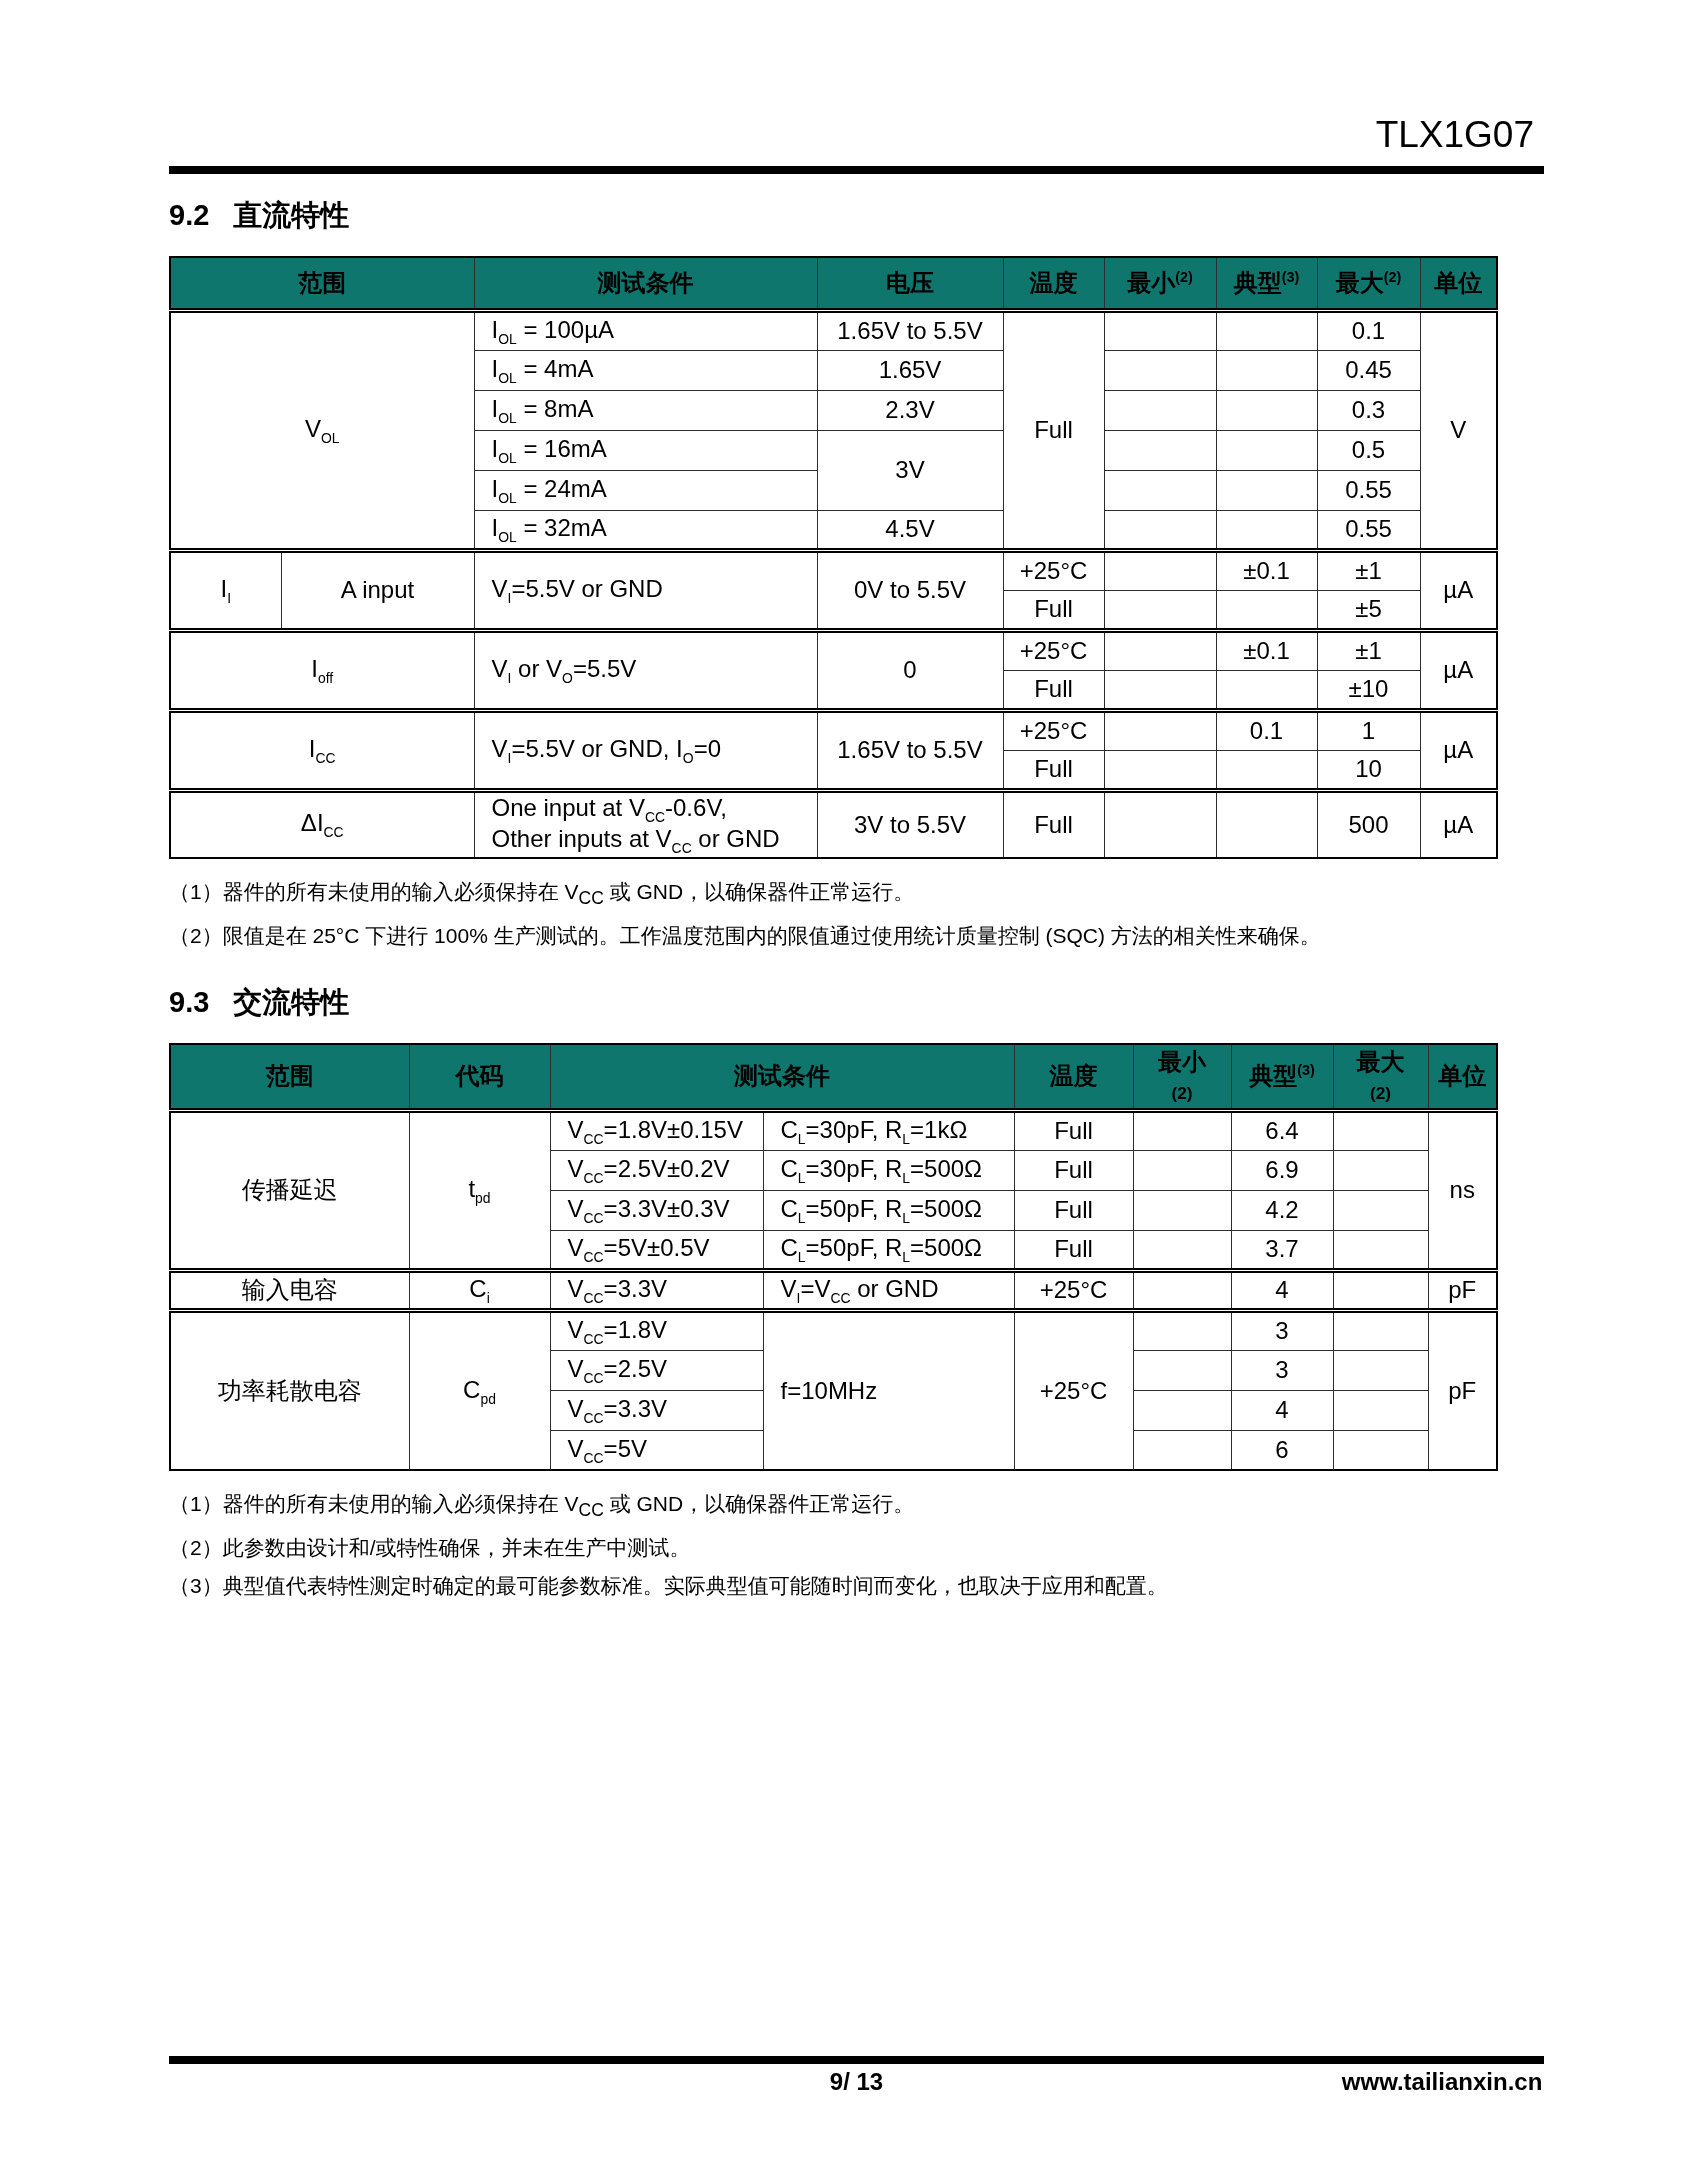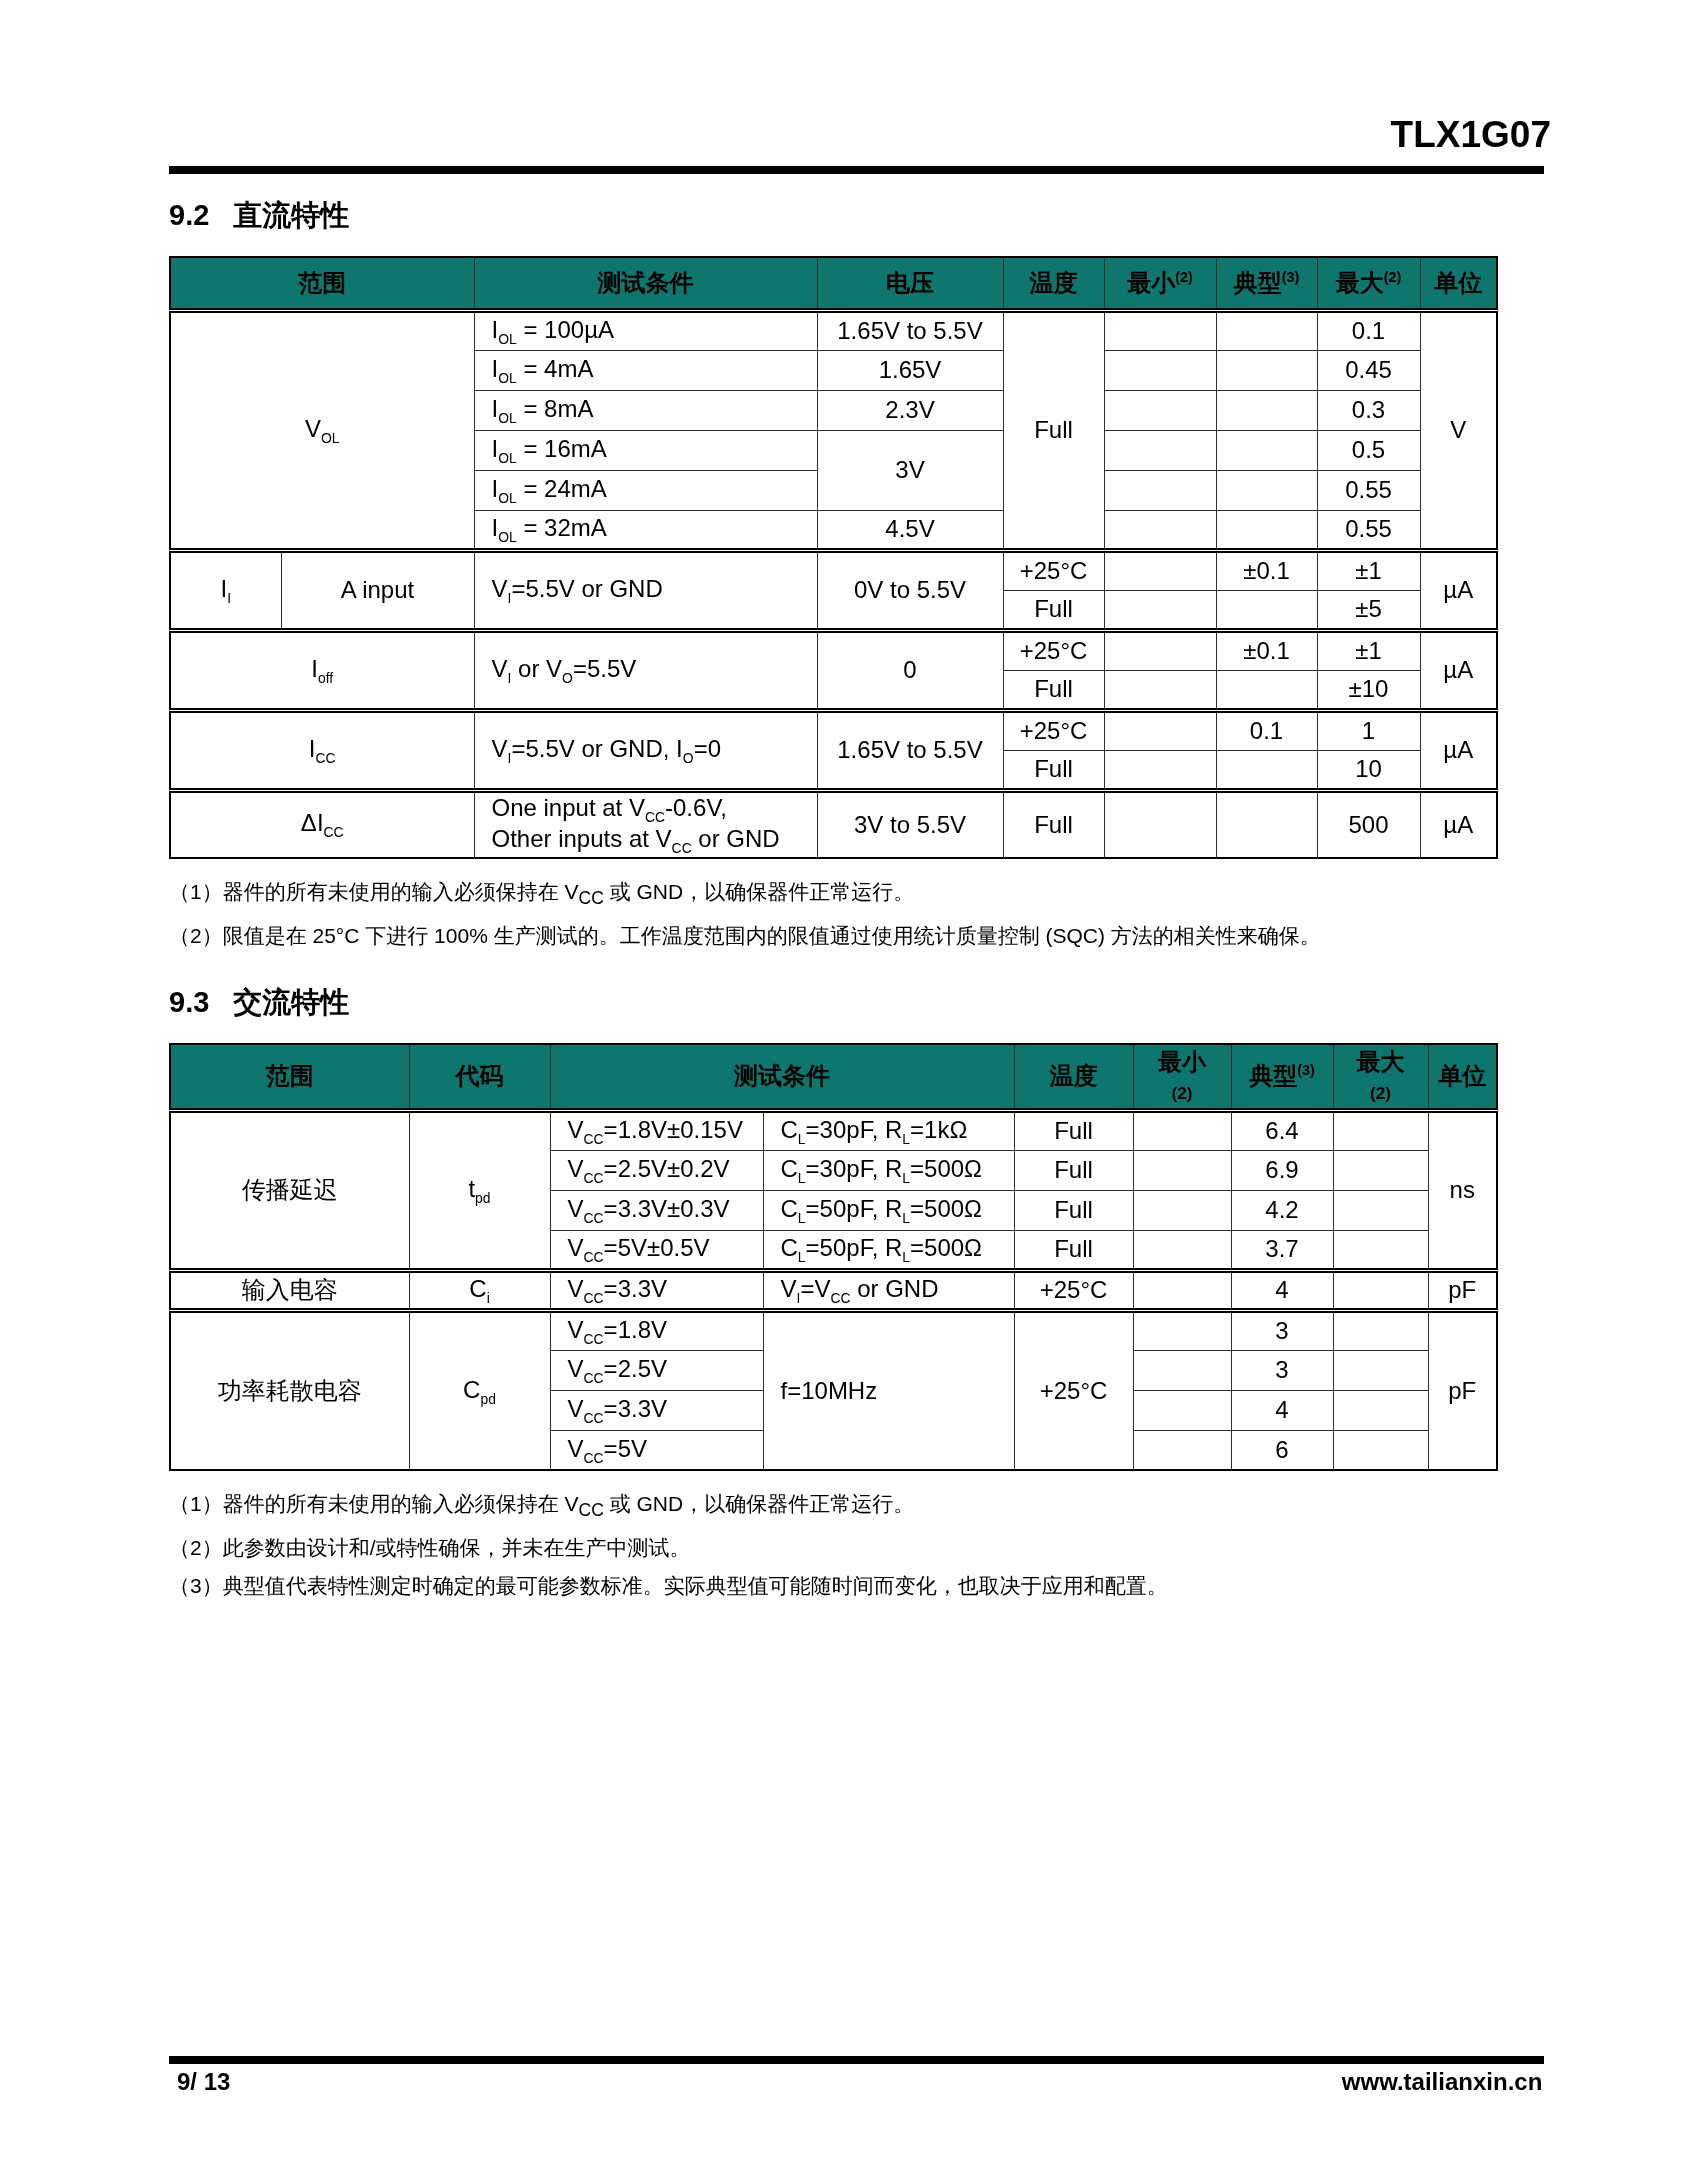--- a/index.html
+++ b/index.html
@@ -1,19 +1,19 @@
 <!DOCTYPE html>
 <html style="font-size:13.6px"><head>
 <meta charset="utf-8">
 <style>
   *{box-sizing:border-box;margin:0;padding:0}
   html,body{margin:0;background:#ffffff}
   .page{position:relative;width:1685px;height:2181px;background:#ffffff;
         font-family:"Liberation Sans","DejaVu Sans",sans-serif;color:#000;overflow:hidden}
-  .doc-title{position:absolute;top:114px;right:134px;font-size:37px;font-weight:bold}
+  .doc-title{position:absolute;top:114px;right:151px;font-size:37px;font-weight:normal}
   .top-rule{position:absolute;left:169px;top:166px;width:1375px;height:7.7px;background:#000}
   .section{position:absolute;left:169px;width:1377px}
   .sec-dc{top:196px}
   .sec-ac{top:983px}
   .sec-heading{font-size:29px;font-weight:bold;margin-bottom:20.4px}
   .sec-heading .num{margin-right:24px}
   table.spec{border-collapse:collapse;table-layout:fixed;width:1327px;border:2.6px solid #000;font-size:24px}
   .spec th,.spec td{border:1.7px solid #2e2e2e;text-align:center;vertical-align:middle;
         padding:0.9px 6.8px;overflow:hidden;line-height:1.18}
   .spec thead th{background:#0f766e;font-weight:bold;font-size:24px;border-bottom:5.1px double #000}
@@ -24,21 +24,21 @@
   .spec td.l{text-align:left;padding-left:17px}
   .spec tr.grp td{border-top:5.1px double #000}
   .spec sub{font-size:58%}
   .spec sup{font-size:60%}
   .small{font-size:72%}
   .fnotes{margin-top:13.6px;font-size:21px;line-height:38px}
   .fn{margin-bottom:0}
   .footer{position:absolute;left:169px;top:2056px;width:1375px}
   .bot-rule{height:7.7px;background:#000}
   .footer-row{position:relative;margin-top:4.3px;height:31px;font-size:24px;font-weight:bold}
-  .footer-page{position:absolute;left:8px;right:0;}
+  .footer-page{position:absolute;left:0;right:0;text-align:center}
   .footer-site{position:absolute;right:1.7px}
 </style>
 </head>
 <body>
 
 <div class="page">
 
   <div class="doc-title">TLX1G07</div>
   <div class="top-rule"></div>
 

